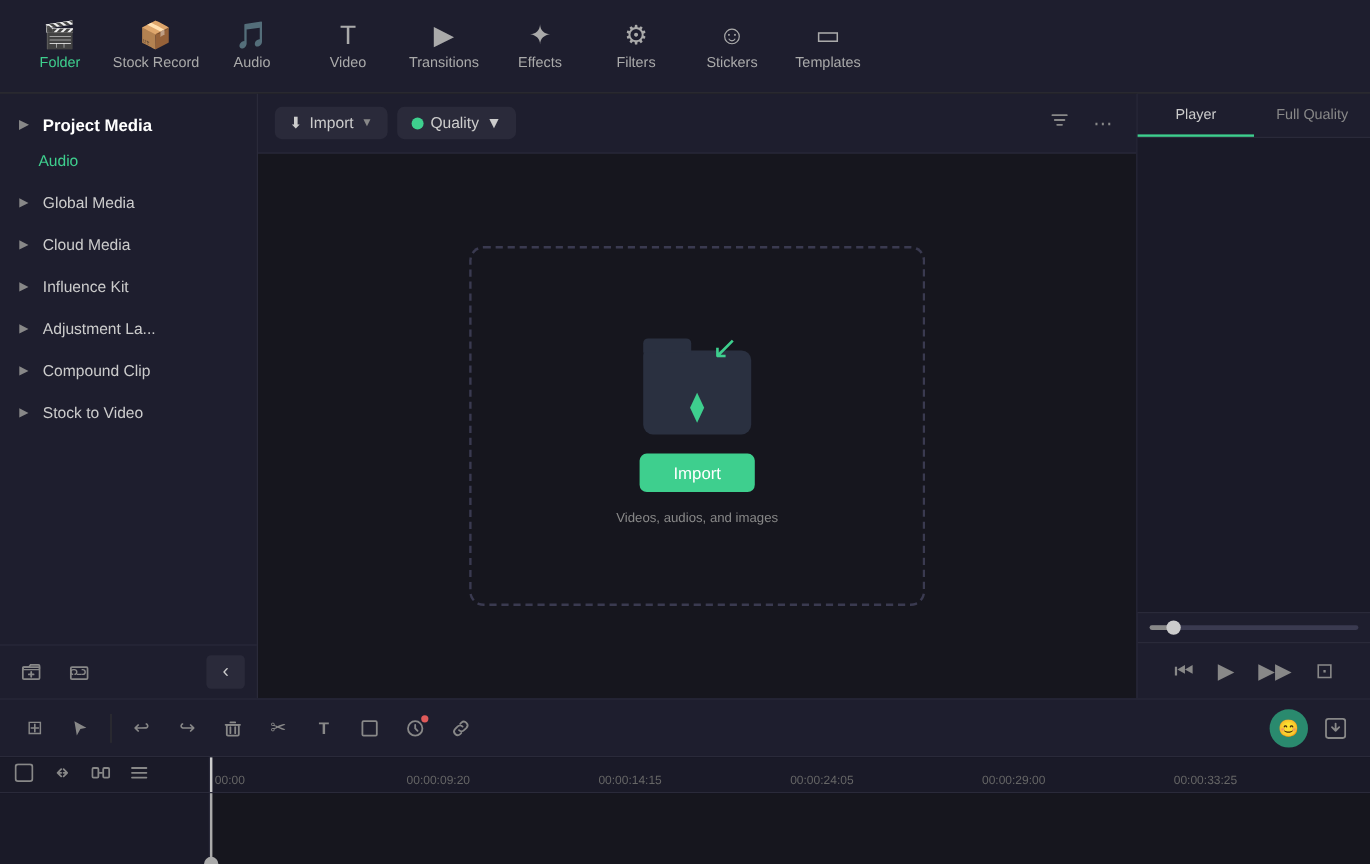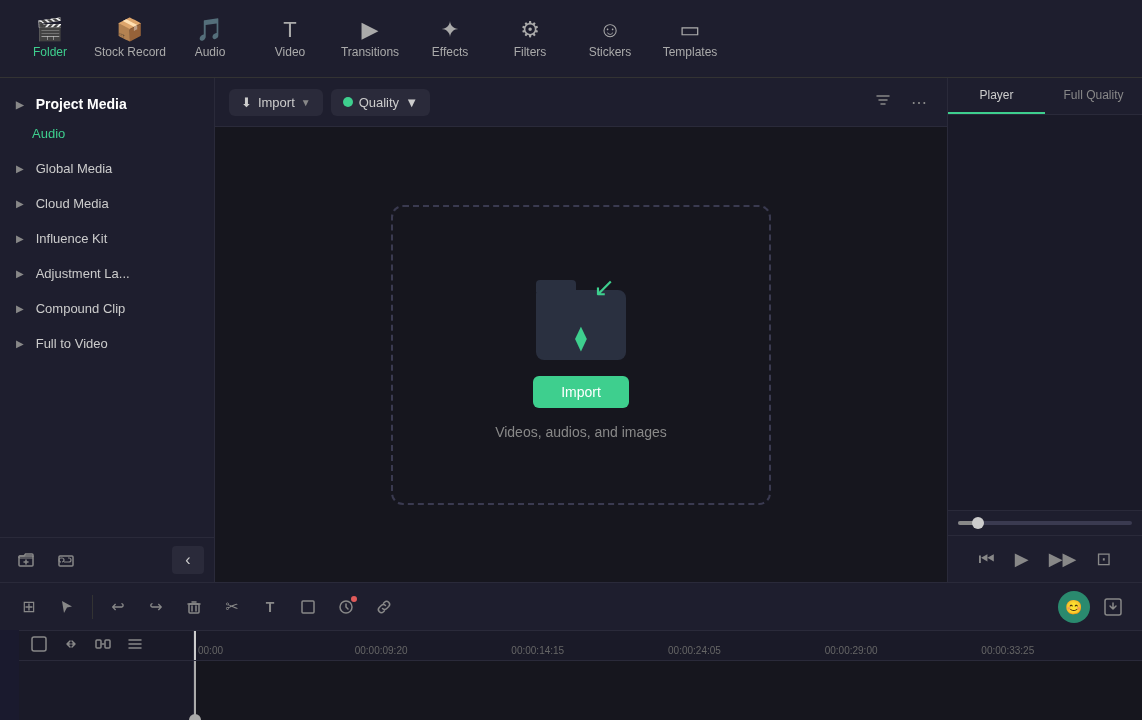--- a/index.html
+++ b/index.html
@@ -248,21 +248,21 @@
       color: #fff;
       border: none;
       padding: 8px 28px;
       border-radius: 6px;
       cursor: pointer;
       font-size: 14px;
       font-weight: 500;
     }
     .drop-hint {
       color: #888;
-      font-size: 14px;
+      font-size: 11px;
     }
 
     
     .right-panel {
       width: 195px;
       background: #1e1e2e;
       border-left: 1px solid #2a2a3a;
       display: flex;
       flex-direction: column;
       flex-shrink: 0;
@@ -398,21 +398,20 @@
     }
 
     
     .timeline-area {
       height: 90px;
       background: #16161e;
       border-top: 1px solid #2a2a3a;
       flex-shrink: 0;
       display: flex;
       flex-direction: column;
-      margin-left: 19px;
     }
     .timeline-header {
       height: 30px;
       background: #1a1a28;
       border-bottom: 1px solid #2a2a3a;
       display: flex;
       align-items: center;
     }
     .timeline-track-labels {
       width: 175px;
@@ -573,21 +572,21 @@
           <div class="sidebar-item">
       <span class="chevron">▶</span>
       <span>Adjustment La...</span>
     </div>
           <div class="sidebar-item">
       <span class="chevron">▶</span>
       <span>Compound Clip</span>
     </div>
           <div class="sidebar-item">
       <span class="chevron">▶</span>
-      <span>Full to Video</span>
+      <span>Stock to Video</span>
     </div>
         </div>
     </div>
     <div class="sidebar-footer">
       <button class="sidebar-footer-btn" title="Add Folder">
         <svg width="16" height="16" viewBox="0 0 16 16" fill="currentColor">
             <rect x="1" y="4" width="14" height="10" rx="1" fill="none" stroke="currentColor" stroke-width="1.5"></rect>
             <path d="M1 6h14" stroke="currentColor" stroke-width="1"></path>
             <path d="M1 6V5a1 1 0 011-1h4l1.5-2H14a1 1 0 011 1v2" fill="none" stroke="currentColor" stroke-width="1.5"></path>
             <path d="M8 8v4M6 10h4" stroke="currentColor" stroke-width="1.5" stroke-linecap="round"></path>

